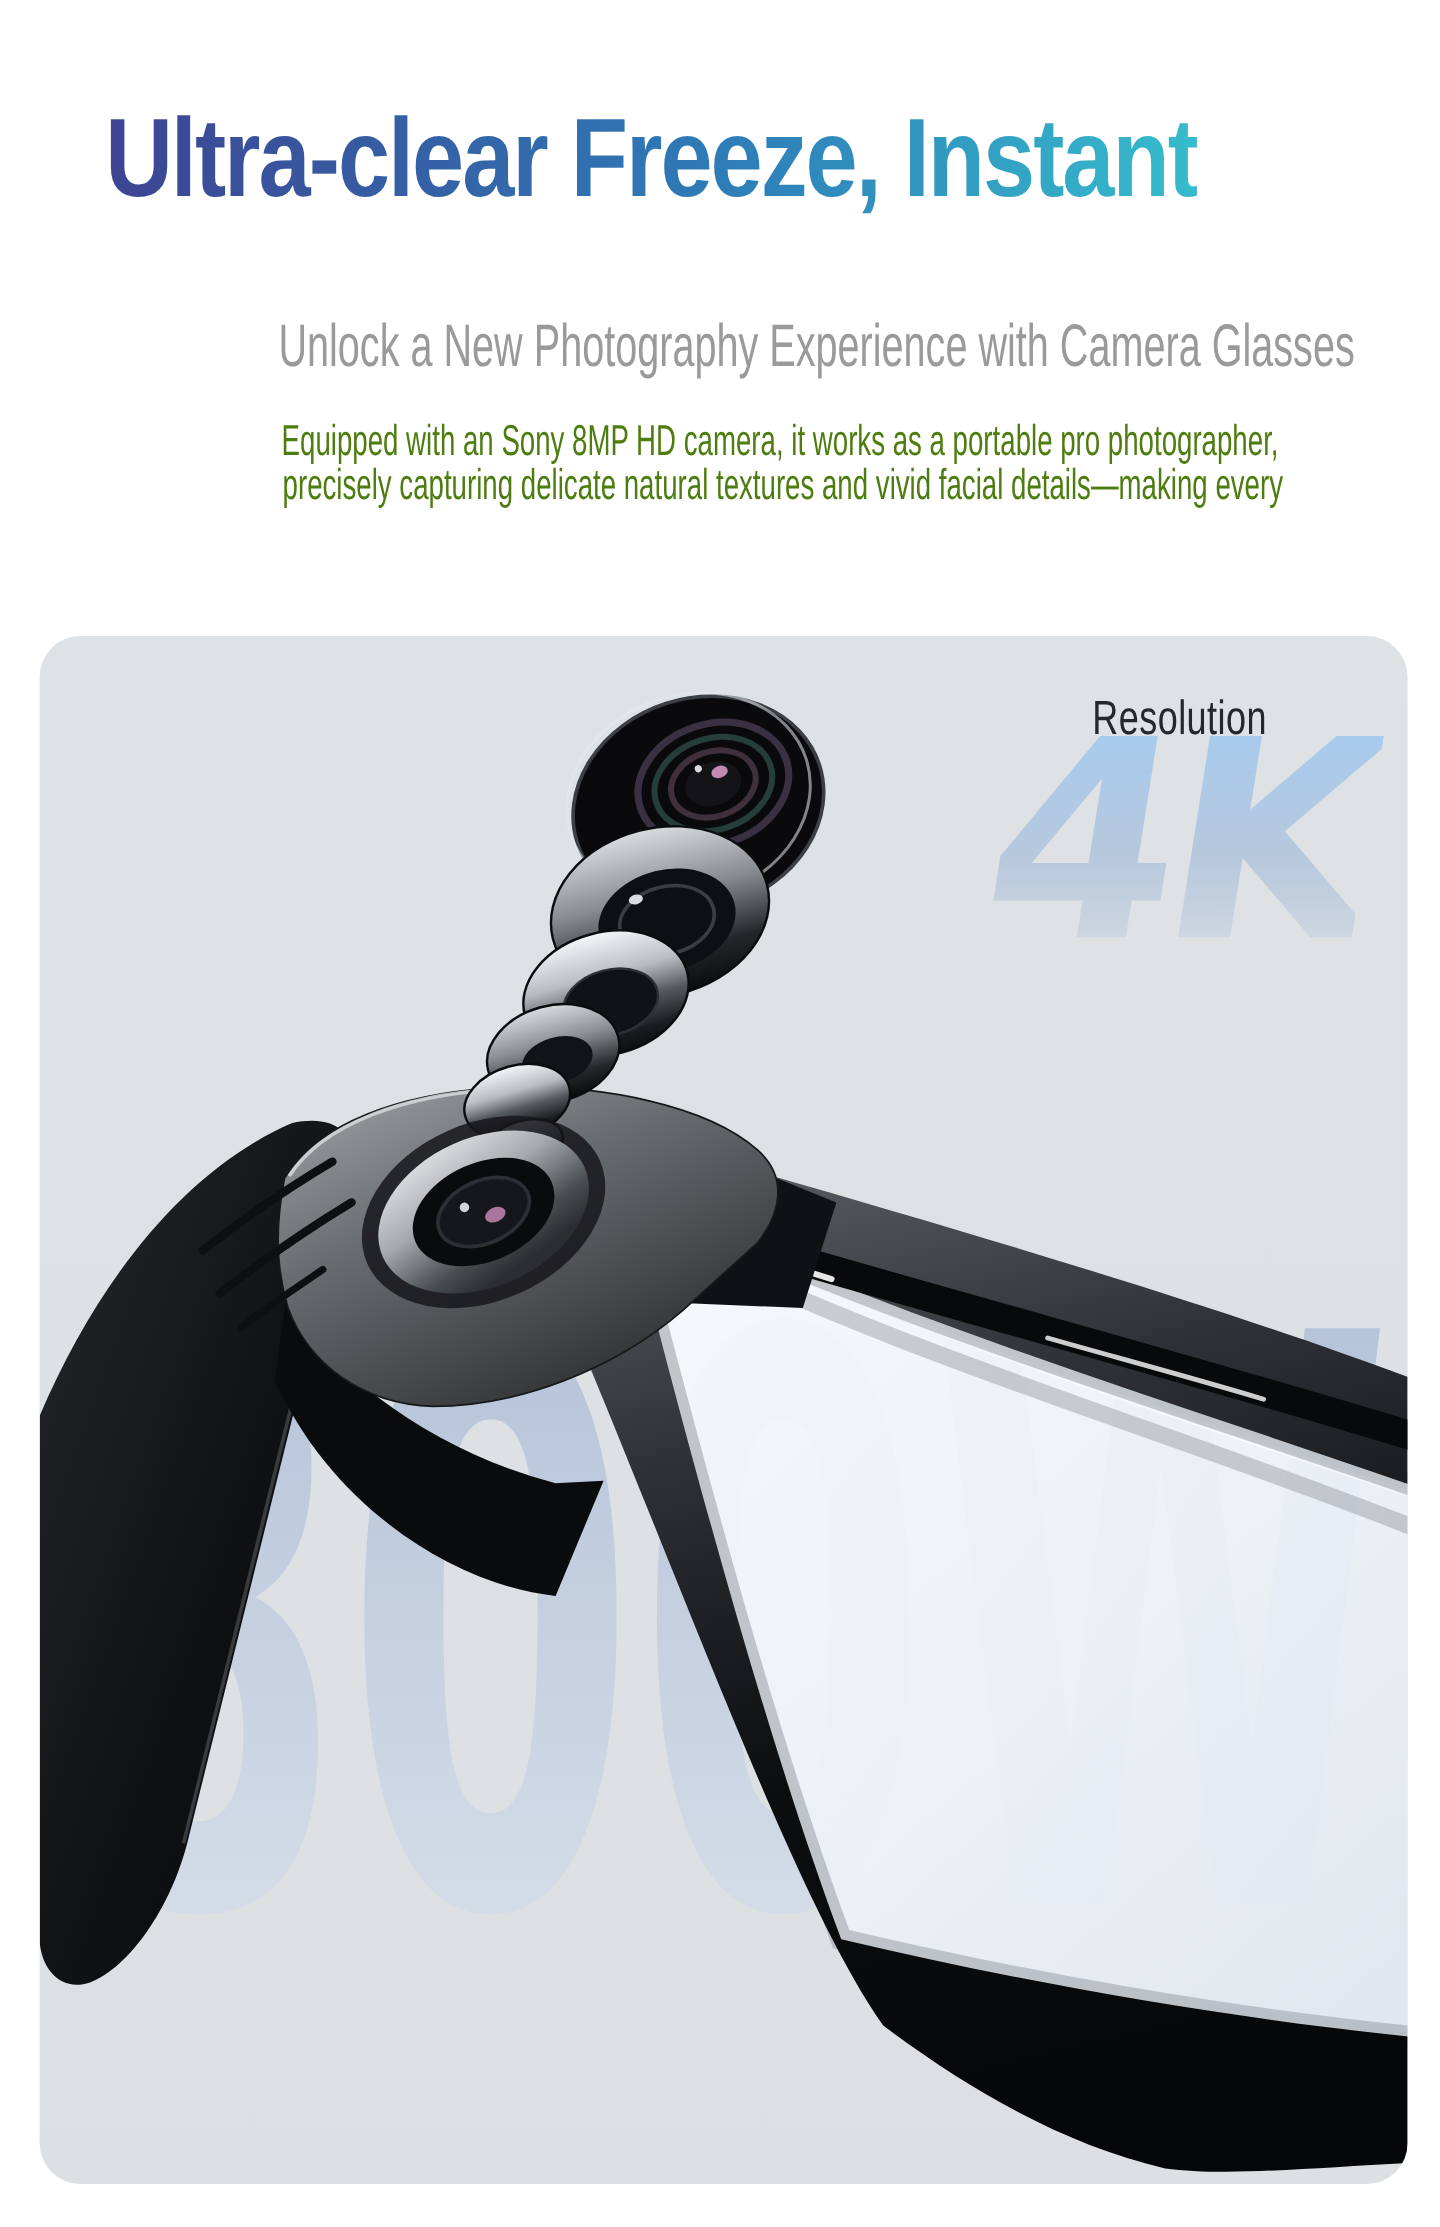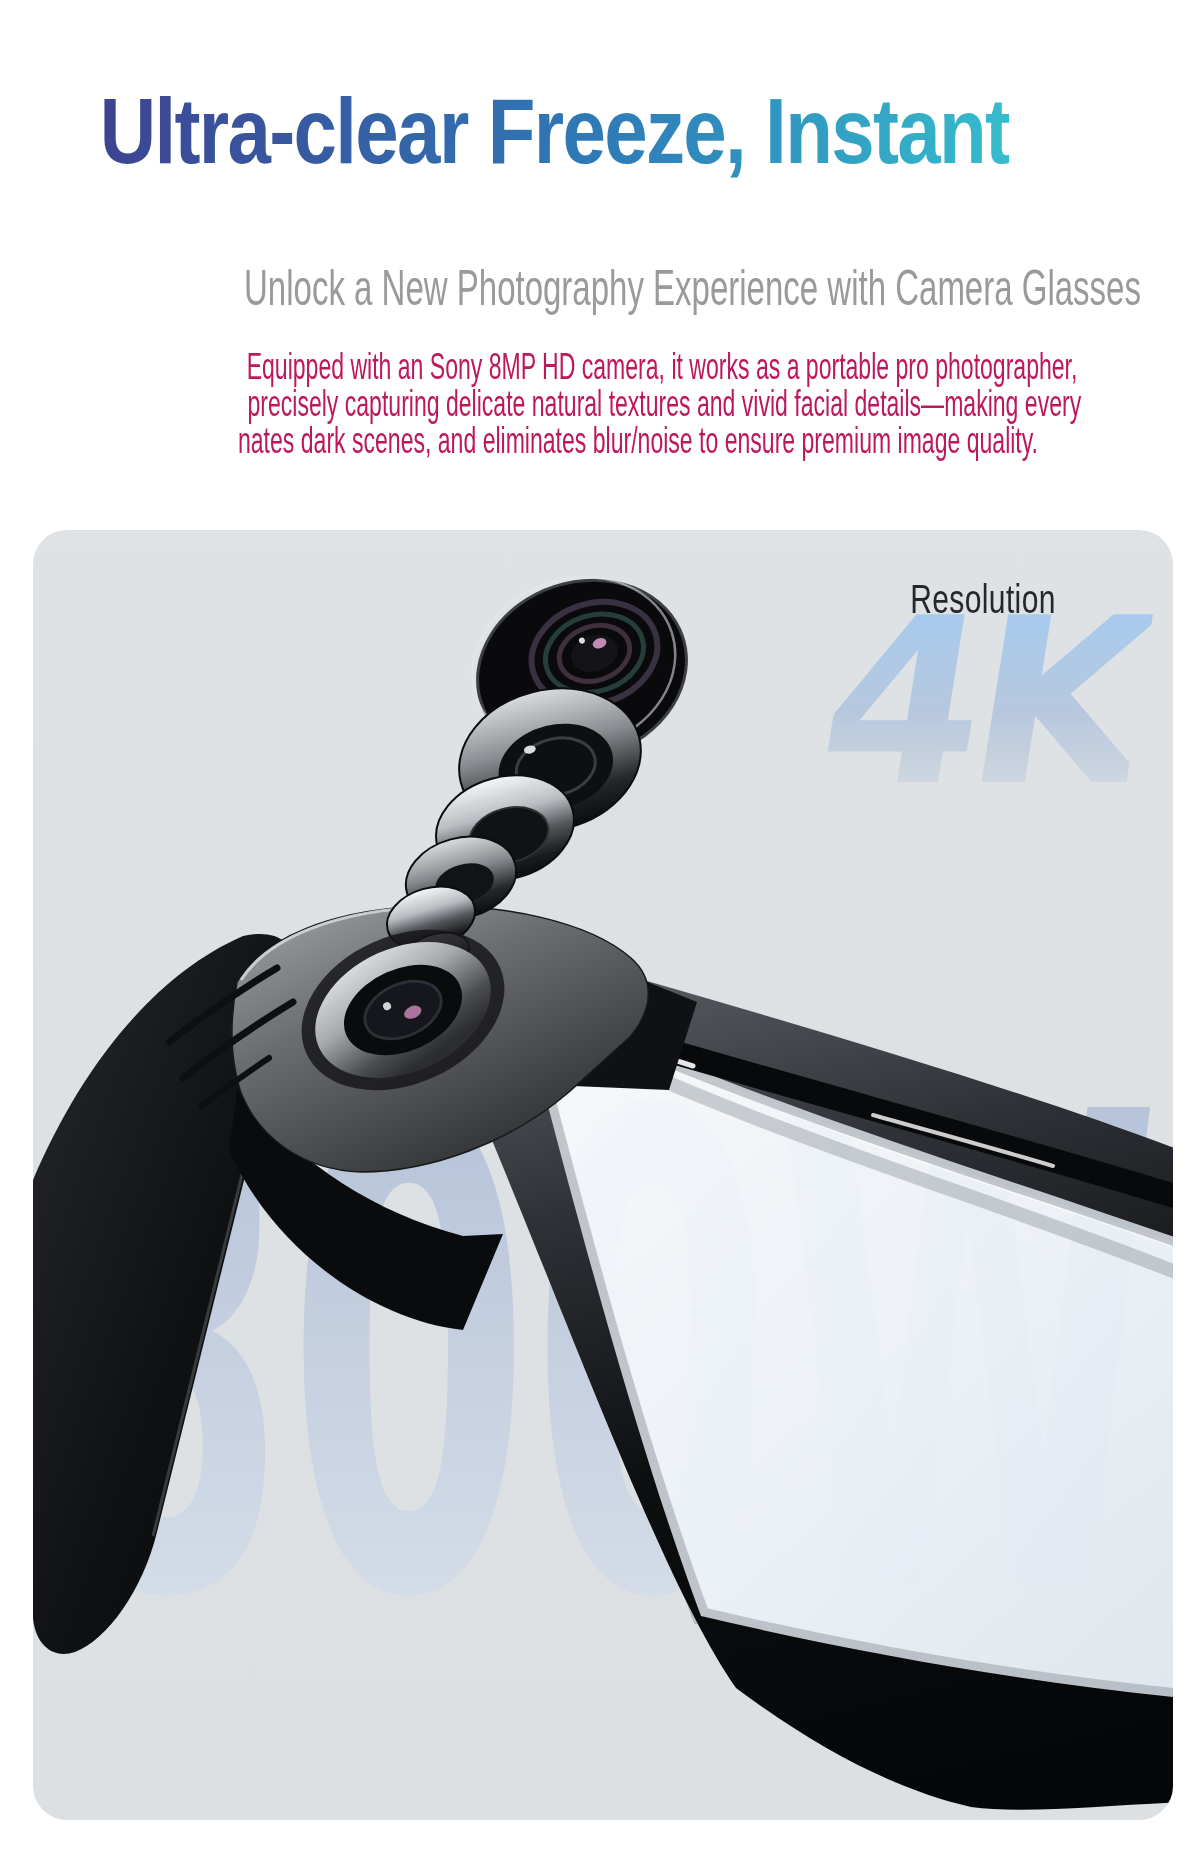--- a/index.html
+++ b/index.html
@@ -1,30 +1,30 @@
 <!DOCTYPE html>
 <html><head>
 <meta charset="utf-8">
 <style>
   html,body{margin:0;padding:0}
   .page{position:relative;width:1200px;height:1856px;background:#ffffff;overflow:hidden;
         font-family:"Liberation Sans",sans-serif}
   
-  .hero{position:absolute;left:13px;top:0;width:1010px;height:530px}
+  .hero{position:absolute;left:1px;top:0;width:1010px;height:530px}
   .hl{position:absolute;left:0;width:100%;margin:0;text-align:center;white-space:nowrap}
   .hl-line{display:block;height:96px;line-height:96px}
   .squeeze{display:inline-block;white-space:nowrap}
   .hl-text{font-size:93px;font-weight:bold;letter-spacing:-2px;
            -webkit-background-clip:text;background-clip:text;color:transparent;
            -webkit-text-fill-color:transparent;transform:scaleX(.84)}
   .hl-text.l1{background-image:linear-gradient(90deg,#3d4492 0%,#2e7ab7 55%,#36bccc 100%)}
   .hl-text.l2{background-image:linear-gradient(90deg,#364f9e 0%,#2f7fb9 50%,#2fbccd 100%)}
   .sub{position:absolute;top:260px;left:0;width:100%;text-align:right}
   .sub .squeeze{font-size:50px;line-height:56px;color:#9a9a9c;transform:scaleX(.66)}
-  .copy{position:absolute;top:348px;left:0;width:100%;text-align:center;color:#be185d}
+  .copy{position:absolute;top:348px;left:0;width:100%;text-align:center;color:#4d7c0f}
   .copy .b-line{display:block;height:37px;line-height:37px}
   .copy .squeeze{font-size:36px;transform:scaleX(.64)}
   
   .panel{position:absolute;left:33px;top:530px;width:1140px;height:1290px;border-radius:34px;
          background:linear-gradient(180deg,#dee2e5,#dce0e3);overflow:hidden}
   .art{position:absolute;left:0;top:0}
   .res-label{position:absolute;left:800px;top:47px;width:300px;text-align:center;color:#24272c}
   .res-label .squeeze{font-size:40px;line-height:44px;letter-spacing:.5px;transform:scaleX(.75)}
   .res-value{position:absolute;left:792px;top:58px;font-family:"DejaVu Sans",sans-serif;
              font-weight:bold;font-size:230px;line-height:230px;letter-spacing:-12px;
@@ -39,21 +39,20 @@
 <div class="page">
 
   <header class="hero">
     <h1 class="hl" style="top:83px">
       <span class="hl-line"><span class="squeeze hl-text l1">Ultra-clear Freeze, Instant</span></span>
     </h1>
     <div class="sub"><span class="squeeze">Unlock a New Photography Experience with Camera Glasses</span></div>
     <div class="copy">
       <span class="b-line"><span class="squeeze">Equipped with an Sony 8MP HD camera, it works as a portable pro photographer,</span></span>
       <span class="b-line"><span class="squeeze">precisely capturing delicate natural textures and vivid facial details—making every</span></span>
-      <span class="b-line"><span class="squeeze">nates dark scenes, and eliminates blur/noise to ensure premium image quality.</span></span>
     </div>
   </header>
 
   <section class="panel">
 
     <svg class="art" width="1140" height="1290" viewBox="0 0 1140 1290">
       <defs>
         <linearGradient id="wmG" x1="0" y1="0" x2="0" y2="1">
           <stop offset="0" stop-color="#aebdd5"></stop>
             <stop offset="1" stop-color="#dde3ec"></stop>

